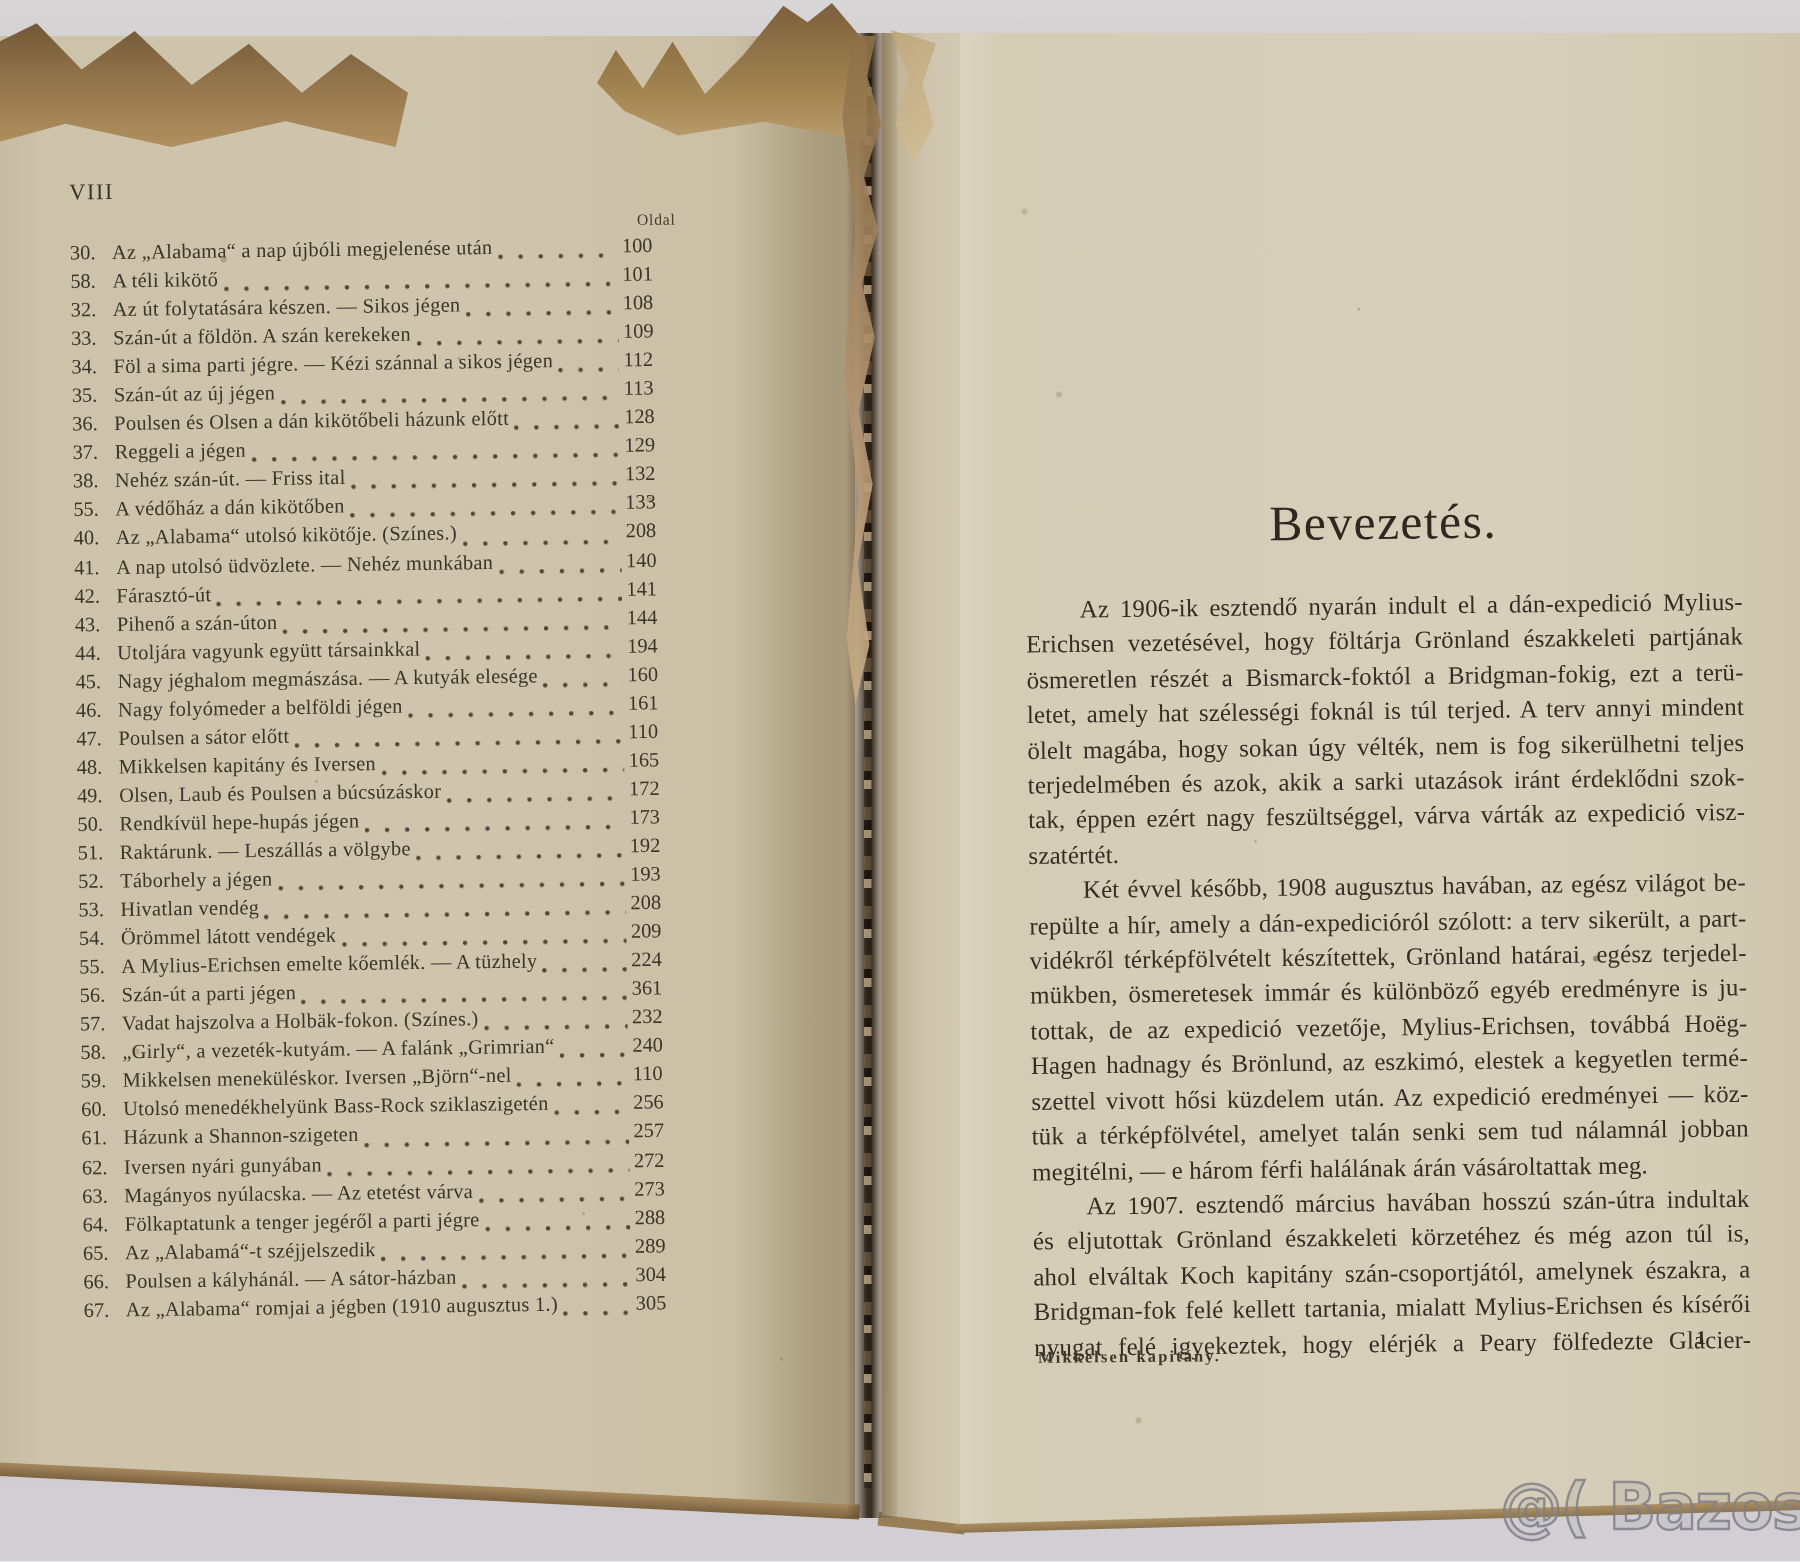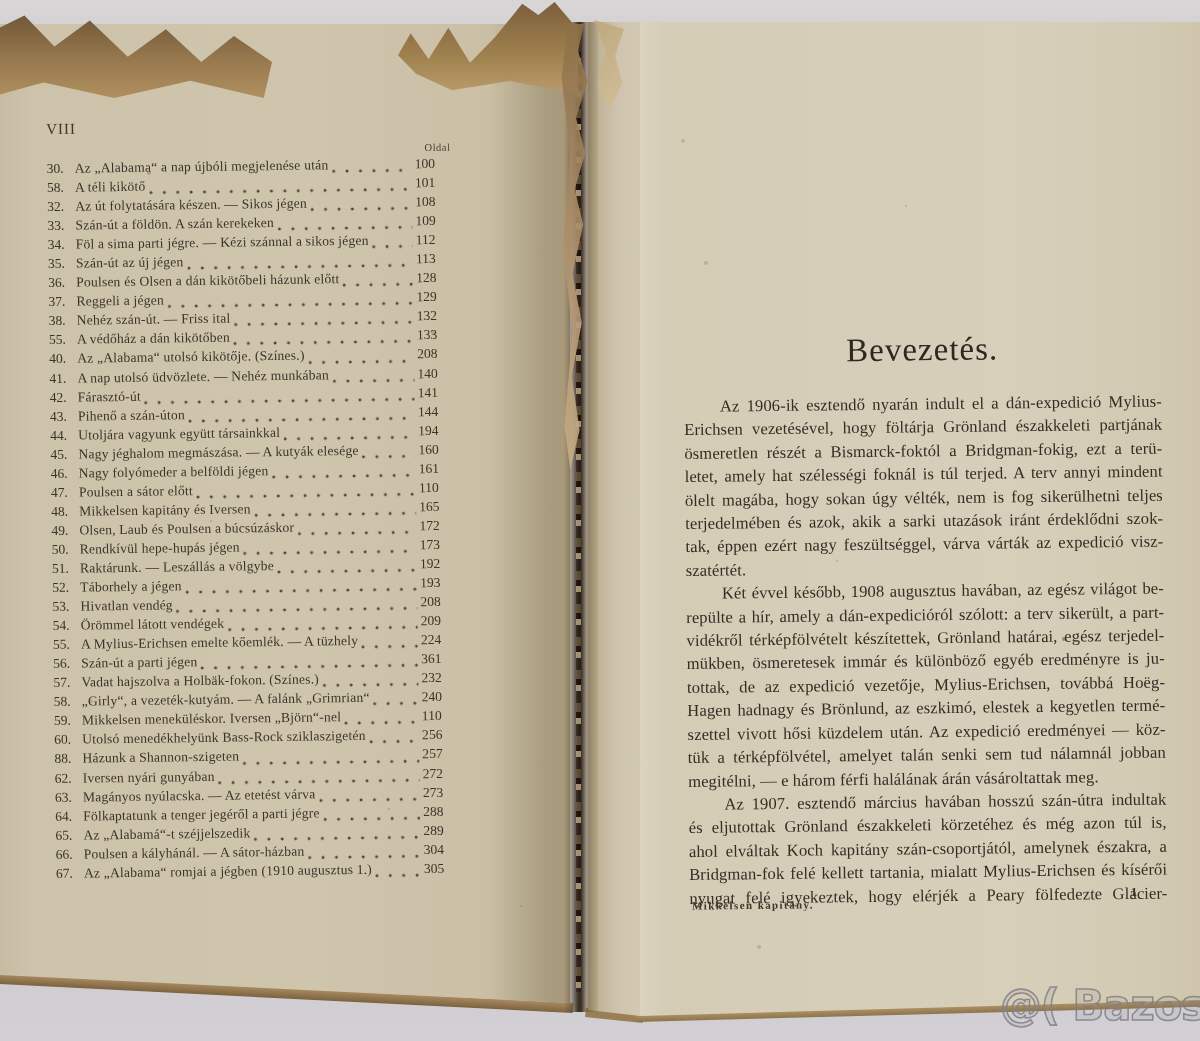--- a/index.html
+++ b/index.html
@@ -334,21 +334,21 @@
   </div>
 
   <div class="toc-row">
     <span class="toc-num">60.</span>
     <span class="toc-title">Utolsó menedékhelyünk Bass-Rock sziklaszigetén</span>
     <span class="toc-leader"></span>
     <span class="toc-page">256</span>
   </div>
 
   <div class="toc-row">
-    <span class="toc-num">88.</span>
+    <span class="toc-num">61.</span>
     <span class="toc-title">Házunk a Shannon-szigeten</span>
     <span class="toc-leader"></span>
     <span class="toc-page">257</span>
   </div>
 
   <div class="toc-row">
     <span class="toc-num">62.</span>
     <span class="toc-title">Iversen nyári gunyában</span>
     <span class="toc-leader"></span>
     <span class="toc-page">272</span>

